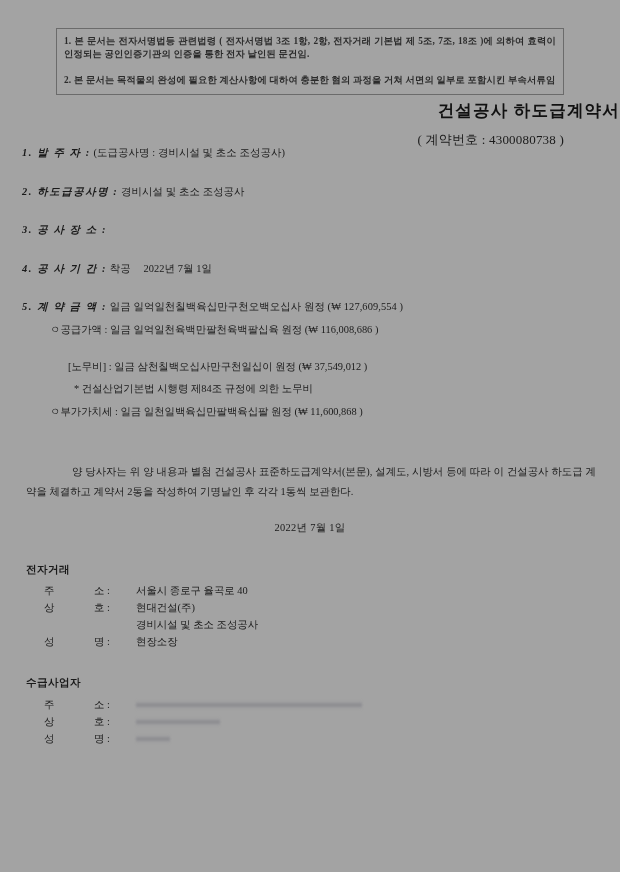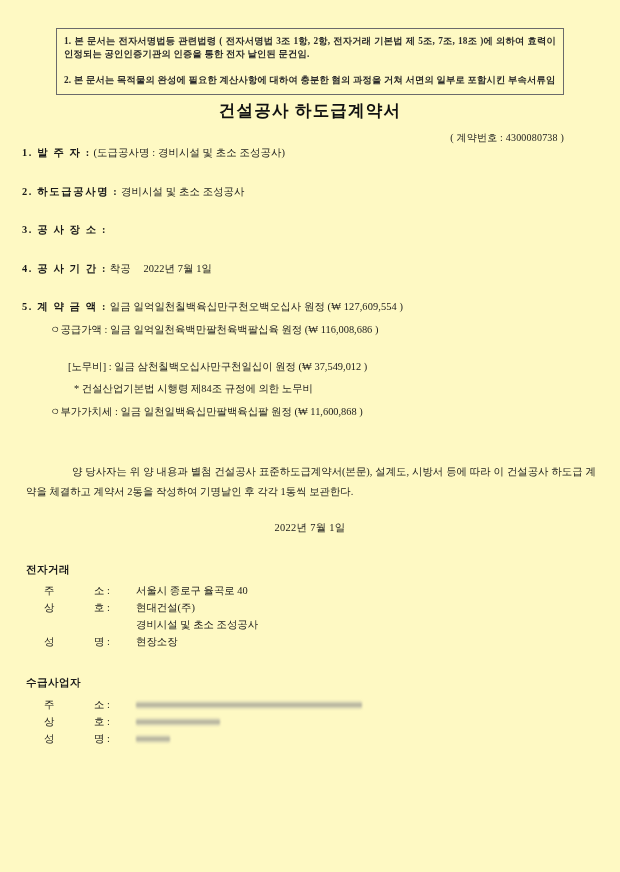--- a/index.html
+++ b/index.html
@@ -12,21 +12,21 @@
     height: 872px;
     font-family: "Liberation Serif", "DejaVu Serif", serif;
     color: #1a1a1a;
     position: relative;
     overflow: hidden;
   }
   .page {
     position: relative;
     width: 620px;
     height: 872px;
-    background: #fef9c3;
+    background: #a3a3a3;
     padding: 0;
   }
 
   
   .notice-box {
     position: absolute;
     left: 56px;
     top: 28px;
     width: 508px;
     border: 1px solid #6b6b6b;
@@ -42,50 +42,51 @@
     text-align: justify;
   }
   .notice-line + .notice-line { margin-top: 12px; }
 
   
   .doc-title {
     position: absolute;
     left: 0;
     top: 100px;
     width: 620px;
-    text-align: center;
+    text-align: right;
     font-size: 16.5px;
     font-weight: bold;
     letter-spacing: 1.2px;
     color: #111;
   }
   .contract-no {
     position: absolute;
     right: 56px;
     top: 131px;
-    font-size: 10px;
+    font-size: 13px;
     letter-spacing: 0.2px;
   }
 
   
   .body-area {
     position: absolute;
     left: 22px;
     top: 145px;
     width: 576px;
   }
   .item {
     position: relative;
     font-size: 10.4px;
     letter-spacing: 0.1px;
     line-height: 1.5;
   }
   .item .num {
     font-weight: bold;
     letter-spacing: 1.6px;
+    font-style: italic;
   }
   .sub {
     font-size: 10.4px;
     line-height: 1.55;
   }
   .row-gap-2 { margin-top: 23px; }
 
   .indent-1 { padding-left: 96px; }
   .indent-2 { padding-left: 28px; }
 

